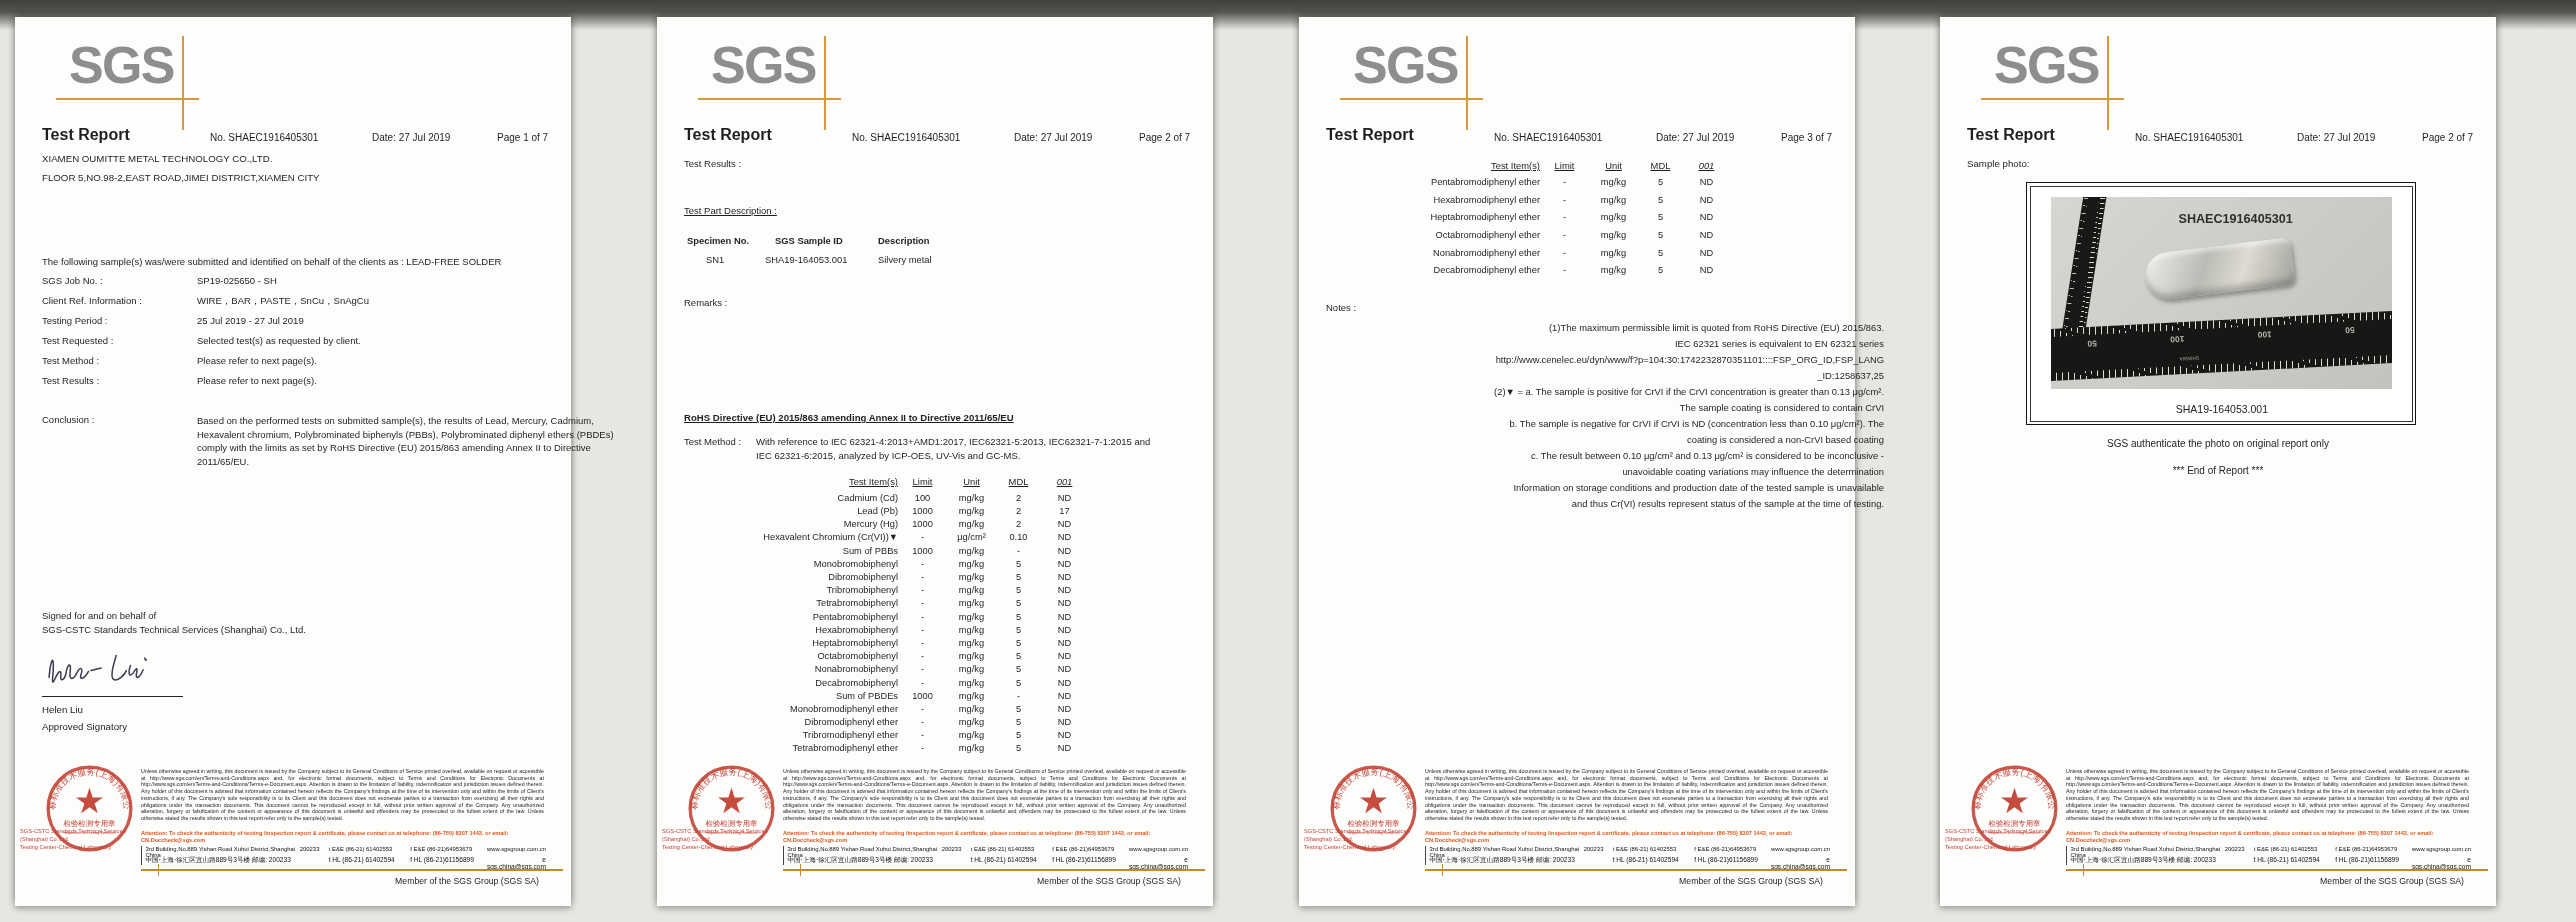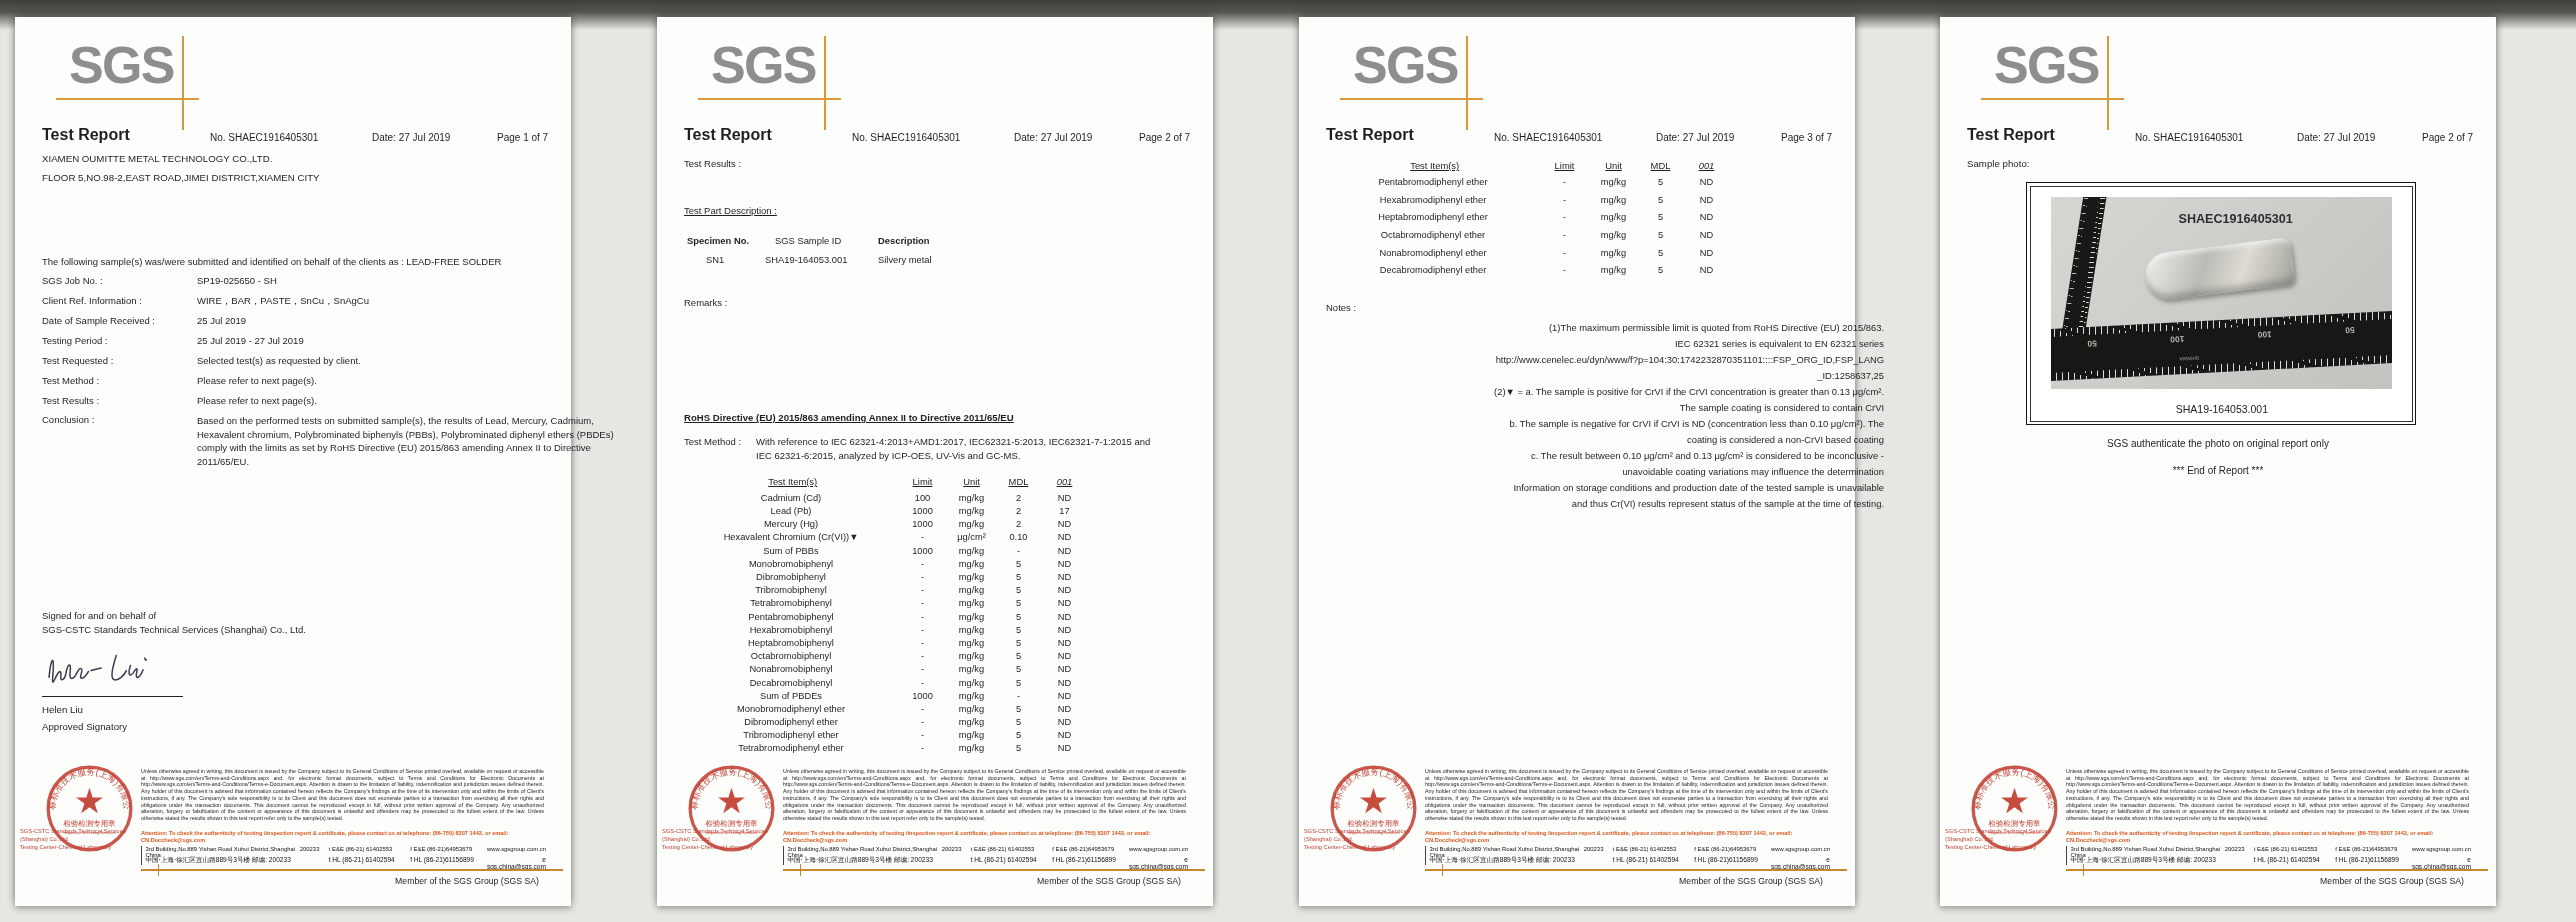--- a/index.html
+++ b/index.html
@@ -37,39 +37,39 @@
   .p1-signed2{position:absolute;left:27px;top:607px;font-size:9.5px;}
   .sigsvg{position:absolute;left:29px;top:627px;}
   .sig-hr{position:absolute;left:27px;top:679px;width:141px;border-top:1.3px solid #222;}
   .p1-name{position:absolute;left:27px;top:687px;font-size:9.7px;}
   .p1-title{position:absolute;left:27px;top:704px;font-size:9.7px;}
 
   
   .p2-results{position:absolute;left:27px;top:141px;font-size:9.5px;}
   .p2-partdesc{position:absolute;left:27px;top:188px;font-size:9.5px;text-decoration:underline;}
   .spec-h1{position:absolute;left:30px;top:218px;font-size:9.4px;font-weight:bold;}
-  .spec-h2{position:absolute;left:118px;top:218px;font-size:9.4px;font-weight:normal;}
+  .spec-h2{position:absolute;left:118px;top:218px;font-size:9.4px;font-weight:bold;}
   .spec-h3{position:absolute;left:221px;top:218px;font-size:9.4px;font-weight:bold;}
   .spec-v1{position:absolute;left:49px;top:237px;font-size:9.4px;}
   .spec-v2{position:absolute;left:108px;top:237px;font-size:9.4px;}
   .spec-v3{position:absolute;left:221px;top:237px;font-size:9.4px;}
   .p2-remarks{position:absolute;left:27px;top:280px;font-size:9.5px;}
   .p2-remarklist{position:absolute;left:72px;top:298px;font-size:9.5px;}
   .p2-remarklist .rl{height:19px;}
   .p2-rohs{position:absolute;left:27px;top:395px;font-size:9.6px;font-weight:bold;text-decoration:underline;}
   .p2-method-lbl{position:absolute;left:27px;top:419px;font-size:9.5px;}
   .p2-method{position:absolute;left:99px;top:419px;width:488px;font-size:9.5px;}
   .p2-method div{height:13.5px;}
 
   
   .chem{position:absolute;left:27px;width:404px;}
   .chem .chead{display:flex;font-size:9.4px;}
   .chem .crows{margin-top:5.9px;}
   .chem .trow{display:flex;font-size:9.3px;}
-  .c-item{flex:1;text-align:center;}
+  .c-item{flex:1;text-align:right;}
   .chead .c-item span{text-decoration:underline;padding-left:3.4px;}
   .c-lim{width:49px;text-align:center;}
   .c-unit{width:49px;text-align:center;}
   .c-mdl{width:45px;text-align:center;}
   .c-001{width:47px;text-align:center;}
   .chead .c-lim,.chead .c-mdl,.chead .c-unit{text-decoration:underline;}
   .chead .c-001{text-decoration:underline;font-style:italic;}
   .chem2{top:459px;}
   .chem2 .trow{height:13.2px;}
   .chem3{top:143px;}
@@ -149,24 +149,20 @@
         <div class="frow">
           <span class="lbl">SGS Job No. :</span>
           <span class="val">SP19-025650 - SH</span>
         </div>
 
         <div class="frow">
           <span class="lbl">Client Ref. Information :</span>
           <span class="val">WIRE，BAR，PASTE，SnCu，SnAgCu</span>
         </div>
 
-        <div class="frow">
-          <span class="lbl">Date of Sample Received :</span>
-          <span class="val">25 Jul 2019</span>
-        </div>
 
         <div class="frow">
           <span class="lbl">Testing Period :</span>
           <span class="val">25 Jul 2019 - 27 Jul 2019</span>
         </div>
 
         <div class="frow">
           <span class="lbl">Test Requested :</span>
           <span class="val">Selected test(s) as requested by client.</span>
         </div>

